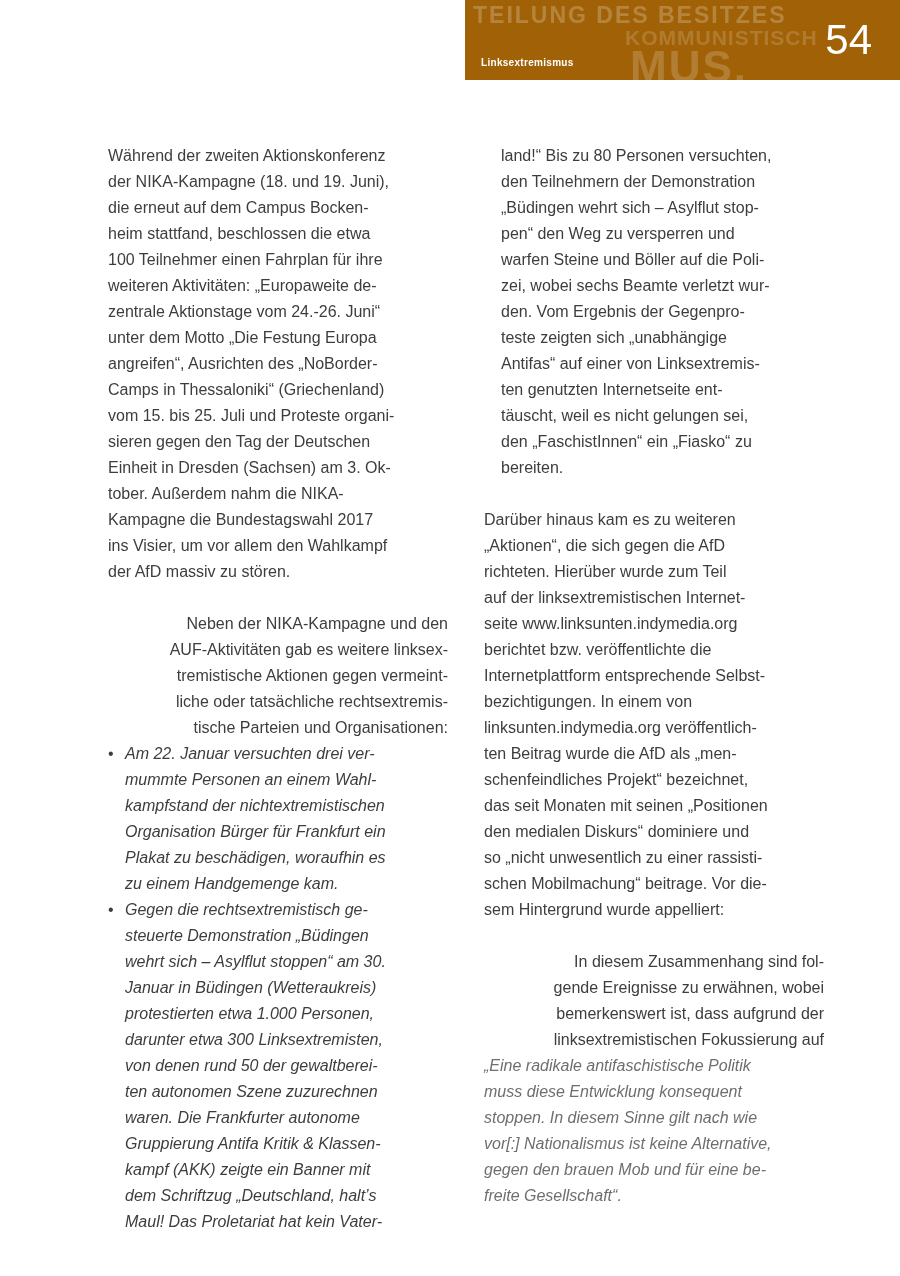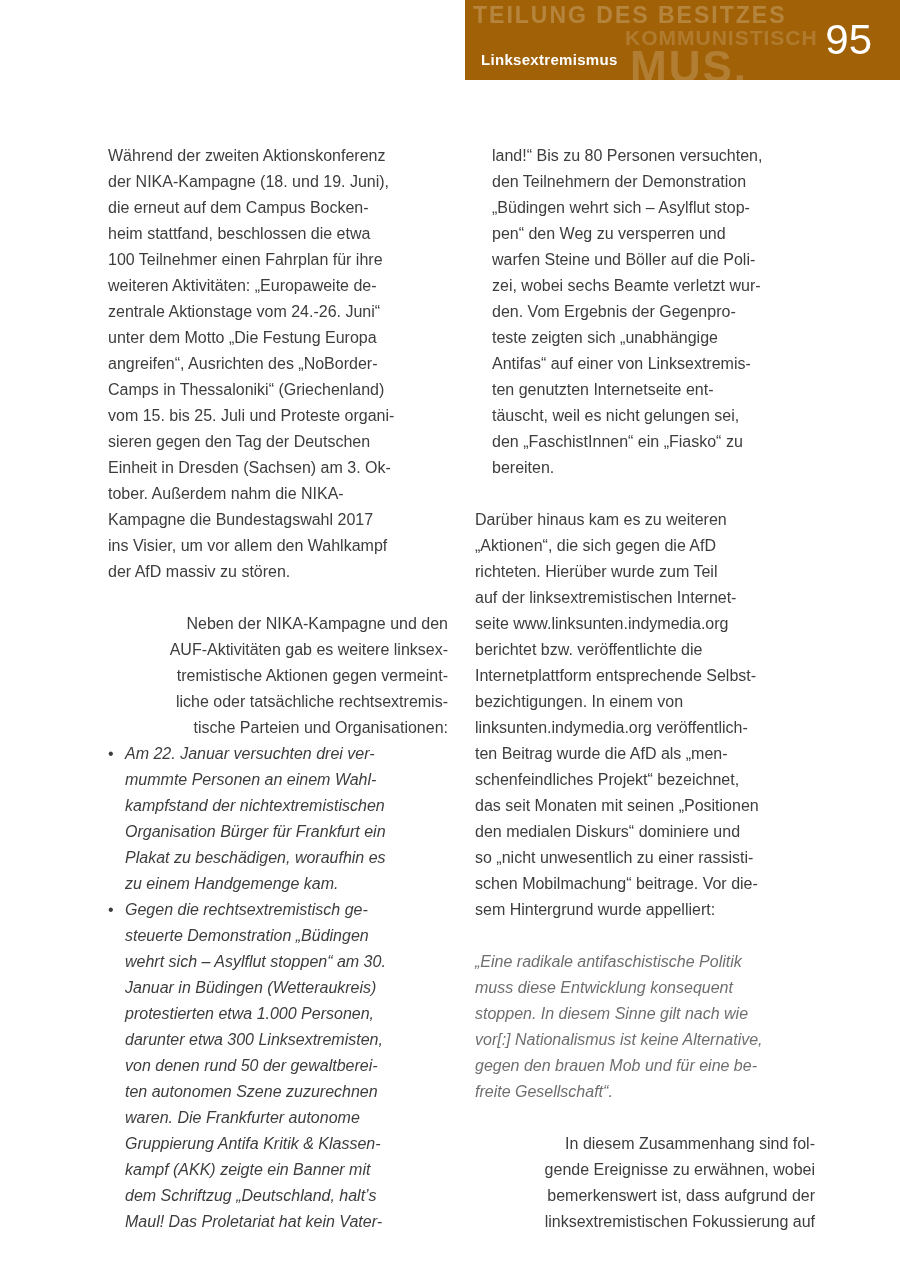--- a/index.html
+++ b/index.html
@@ -34,42 +34,42 @@
     letter-spacing: 2px;
     text-transform: uppercase;
   }
   .banner .wm-1 { top: 2px;  left: 8px;   font-size: 23px; }
   .banner .wm-2 { top: 26px; left: 160px; font-size: 21px; letter-spacing: 1px; color: rgba(255,255,255,0.16); }
   .banner .wm-3 { top: 42px; left: 165px; font-size: 44px; color: rgba(255,255,255,0.18); }
   .section-label {
     position: absolute;
     left: 16px;
     bottom: 12px;
-    font-size: 15px;
+    font-size: 10px;
     font-weight: bold;
     color: #ffffff;
     letter-spacing: 0.3px;
     margin-top: 44px;
   }
   .page-number {
     position: absolute;
     top: 16px;
     right: 28px;
     font-size: 42px;
     font-weight: 400;
     color: #ffffff;
   }
 
   
   .columns {
     position: absolute;
     top: 143px;
     left: 108px;
     display: flex;
-    gap: 27px;
+    gap: 36px;
   }
   .col {
     width: 340px;
     font-size: 16px;
     line-height: 26px;
   }
   .para {
     white-space: pre-line;
     margin: 0 0 26px 0;
   }
@@ -94,21 +94,21 @@
   }
 </style>
 </head>
 <body>
 
 <header class="banner">
   <span class="wm wm-1">TEILUNG DES BESITZES</span>
   <span class="wm wm-2">kommunistisch</span>
   <span class="wm wm-3">mus.</span>
   <span class="section-label">Linksextremismus</span>
-  <span class="page-number">95</span>
+  <span class="page-number">54</span>
 </header>
 
 <main class="columns">
 
   <section class="col">
     <p class="para">Während der zweiten Aktionskonferenz
 der NIKA-Kampagne (18. und 19. Juni),
 die erneut auf dem Campus Bocken-
 heim stattfand, beschlossen die etwa
 100 Teilnehmer einen Fahrplan für ihre
@@ -179,25 +179,25 @@
 Internetplattform entsprechende Selbst-
 bezichtigungen. In einem von
 linksunten.indymedia.org veröffentlich-
 ten Beitrag wurde die AfD als „men-
 schenfeindliches Projekt“ bezeichnet,
 das seit Monaten mit seinen „Positionen
 den medialen Diskurs“ dominiere und
 so „nicht unwesentlich zu einer rassisti-
 schen Mobilmachung“ beitrage. Vor die-
 sem Hintergrund wurde appelliert:</p>
+    <p class="para tight">In diesem Zusammenhang sind fol-
+gende Ereignisse zu erwähnen, wobei
+bemerkenswert ist, dass aufgrund der
+linksextremistischen Fokussierung auf</p>
     <p class="para quote">„Eine radikale antifaschistische Politik
 muss diese Entwicklung konsequent
 stoppen. In diesem Sinne gilt nach wie
 vor[:] Nationalismus ist keine Alternative,
 gegen den brauen Mob und für eine be-
 freite Gesellschaft“.</p>
-    <p class="para tight">In diesem Zusammenhang sind fol-
-gende Ereignisse zu erwähnen, wobei
-bemerkenswert ist, dass aufgrund der
-linksextremistischen Fokussierung auf</p>
   </section>
 
 </main>
 
 </body></html>

